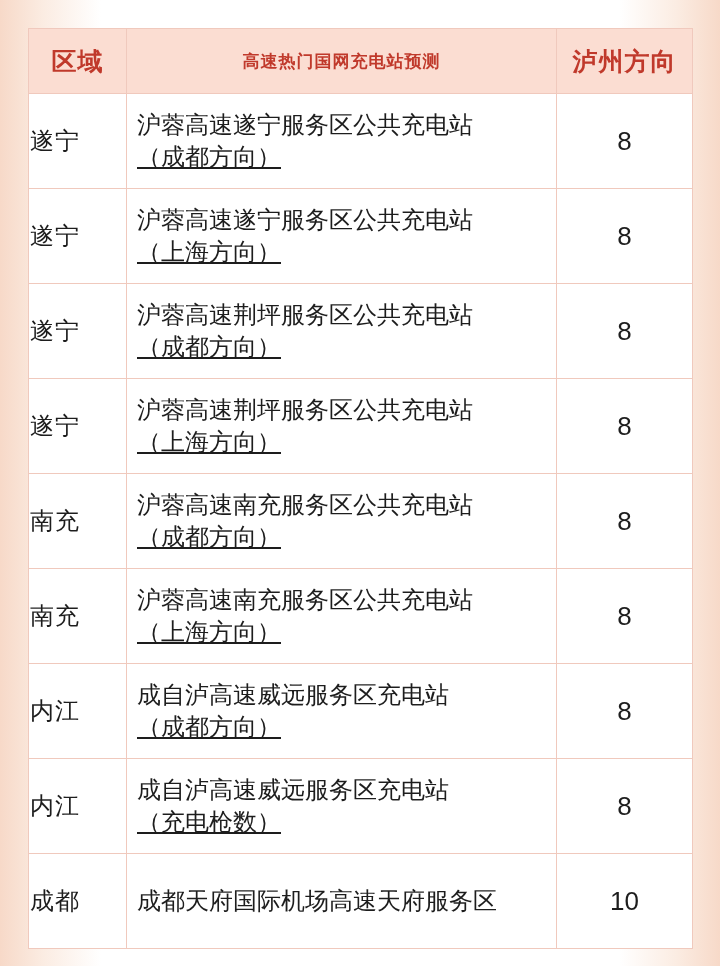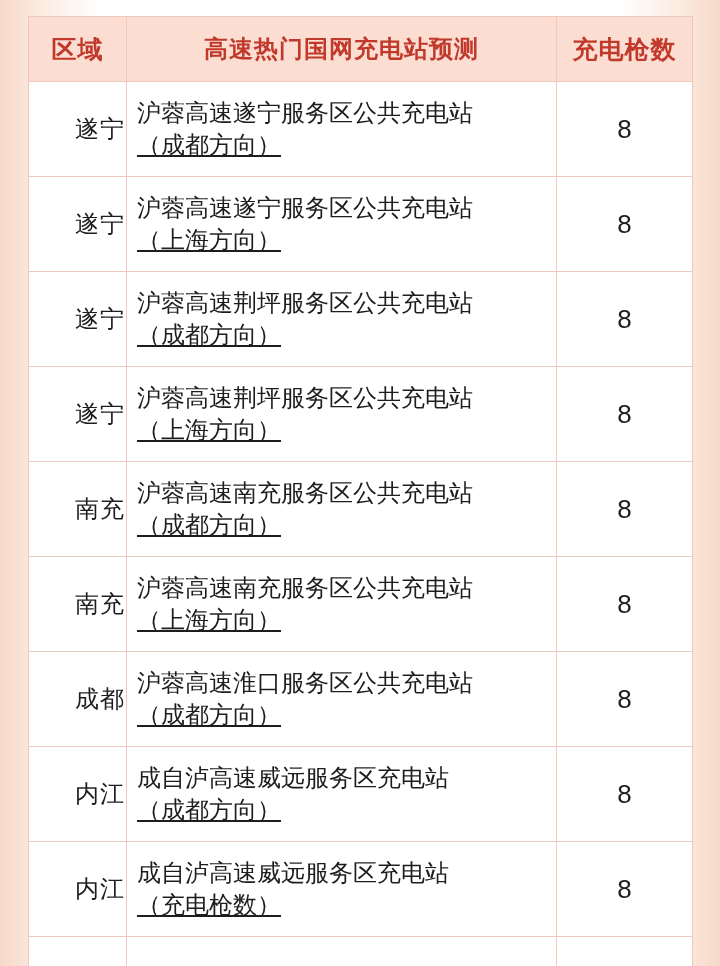--- a/index.html
+++ b/index.html
@@ -11,21 +11,21 @@
     height: 966px;
     background: linear-gradient(90deg, #f7d9c8 0%, #fbece2 6%, #ffffff 14%, #ffffff 86%, #fbece2 94%, #f7d9c8 100%);
     font-family: "Liberation Sans", "DejaVu Sans", sans-serif;
     overflow: hidden;
   }
   .sheet {
     position: relative;
     width: 720px;
     height: 846px;
     box-sizing: border-box;
-    padding: 16px 28px 0 28px;
+    padding: 28px 28px 0 28px;
   }
   table.charging-table {
     width: 664px;
     border-collapse: collapse;
     table-layout: fixed;
     background: #ffffff;
   }
   table.charging-table col.col-region { width: 98px; }
   table.charging-table col.col-station { width: 430px; }
   table.charging-table col.col-count { width: 136px; }
@@ -38,29 +38,29 @@
   }
   .charging-table thead th {
     background: #fbddd2;
     color: #c0392b;
     font-weight: bold;
     text-align: center;
     height: 62px;
     letter-spacing: 1px;
   }
   .charging-table thead th.h-region { font-size: 25px; }
-  .charging-table thead th.h-station { font-size: 24px; }
+  .charging-table thead th.h-station { font-size: 17px; }
   .charging-table thead th.h-count { font-size: 25px; }
 
   .charging-table tbody td {
     height: 82px;
     font-size: 24px;
   }
   .charging-table tbody td.region {
-    text-align: right;
+    text-align: left;
     letter-spacing: 1px;
     font-family: Liberation Serif, serif;
   }
   .charging-table tbody td.station {
     text-align: left;
     padding: 6px 8px 6px 10px;
     line-height: 1.34;
     margin-top: 30px;
   }
   .charging-table tbody td.station .line1 { display: block; white-space: nowrap; }
@@ -77,21 +77,21 @@
   <table class="charging-table">
     <colgroup>
       <col class="col-region">
       <col class="col-station">
       <col class="col-count">
     </colgroup>
     <thead>
       <tr>
         <th class="h-region">区域</th>
         <th class="h-station">高速热门国网充电站预测</th>
-        <th class="h-count">充电枪数</th>
+        <th class="h-count">泸州方向</th>
       </tr>
     </thead>
     <tbody id="table-body">
         <tr>
           <td class="region">遂宁</td>
           <td class="station">
             <span class="line1">沪蓉高速遂宁服务区公共充电站</span>
             <span class="line2">（成都方向）</span>
           </td>
           <td class="count">8</td>
@@ -130,28 +130,20 @@
         </tr>
         <tr>
           <td class="region">南充</td>
           <td class="station">
             <span class="line1">沪蓉高速南充服务区公共充电站</span>
             <span class="line2">（上海方向）</span>
           </td>
           <td class="count">8</td>
         </tr>
         <tr>
-          <td class="region">成都</td>
-          <td class="station">
-            <span class="line1">沪蓉高速淮口服务区公共充电站</span>
-            <span class="line2">（成都方向）</span>
-          </td>
-          <td class="count">8</td>
-        </tr>
-        <tr>
           <td class="region">内江</td>
           <td class="station">
             <span class="line1">成自泸高速威远服务区充电站</span>
             <span class="line2">（成都方向）</span>
           </td>
           <td class="count">8</td>
         </tr>
         <tr>
           <td class="region">内江</td>
           <td class="station">

